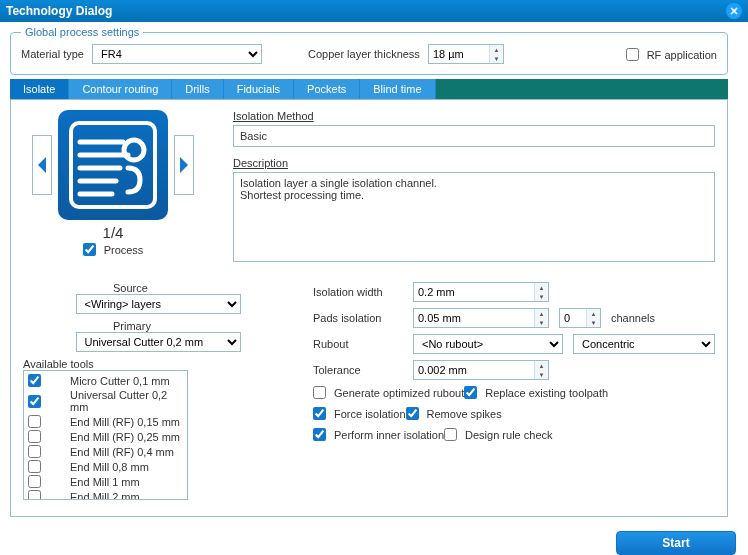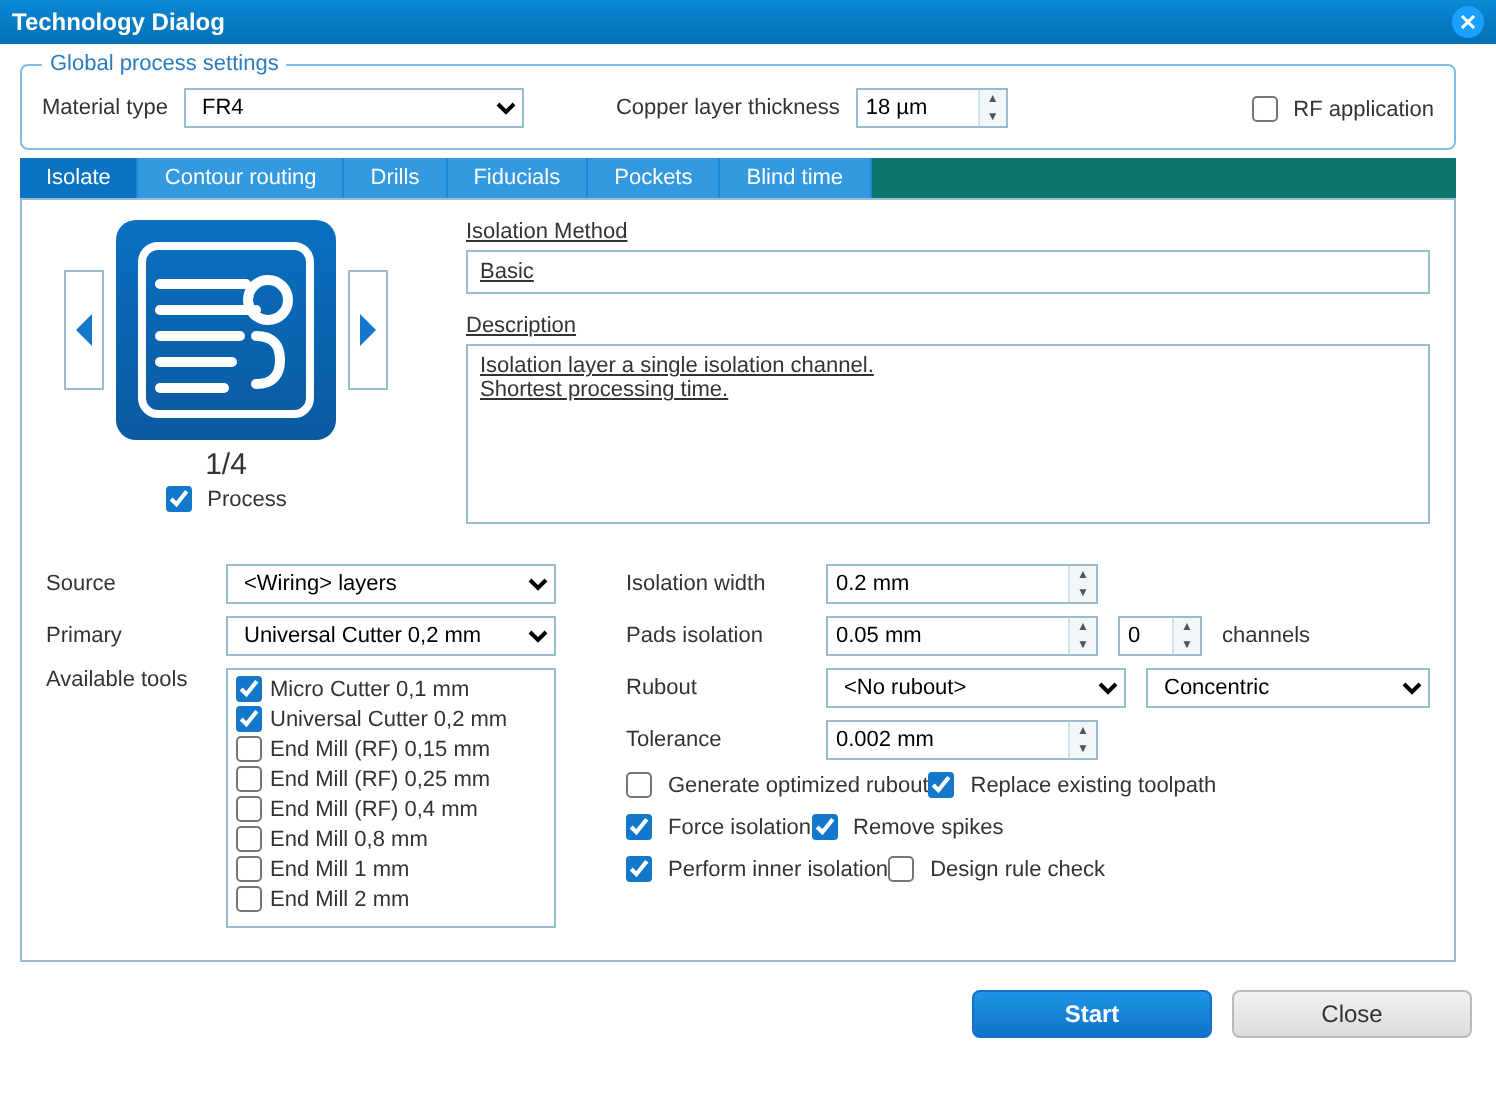--- a/index.html
+++ b/index.html
@@ -27,28 +27,28 @@
   .preview { width:180px; display:flex; flex-direction:column; align-items:center; }
   .prevrow { display:flex; align-items:center; gap:0; }
   .navbtn { width:20px; height:60px; border:1px solid #9abccf; background:#fff; display:flex; align-items:center; justify-content:center; cursor:pointer;}
   .navbtn svg { display:block; }
   .thumb { width:110px; height:110px; margin:0 6px; border-radius:10px; background:linear-gradient(#0a6fc2,#0b5aa0); display:flex; align-items:center; justify-content:center; }
   .thumb svg { display:block; }
   .counter { margin-top:4px; font-size:15px; }
   .procrow { margin-top:2px; display:flex; align-items:center; }
   .infocol { flex:1; }
   .fldlabel { font-size:11px; margin-bottom:3px;text-decoration:underline; }
-  .box { border:1px solid #9abccf; padding:4px 6px; font-size:11px; margin-bottom:10px;text-decoration:underline; }
+  .box { border:1px solid #9abccf; padding:4px 6px; font-size:11px; margin-bottom:10px; }
   .descbox { height:90px; white-space:pre-line; }
   .lower { display:flex; gap:20px; margin-top:10px; }
   .lleft { width:270px; }
-  .formrow { display:flex; align-items:center; margin-bottom:6px; }
+  .formrow { display:flex; align-items:center; margin-bottom:6px;flex-direction:column; }
   .formrow > label { width:90px; }
   .toolsbox { border:1px solid #9abccf; height:130px; overflow-y:scroll; padding:2px; background:#fff; width:165px;}
-  .toolsbox .item { display:flex; align-items:center; padding:1px 2px; font-size:11px; }
+  .toolsbox .item { display:flex; align-items:center; padding:1px 2px; font-size:11px;gap:25px; }
   .lright { flex:1; }
   .rrow { display:flex; align-items:center; margin-bottom:6px; gap:10px; }
   .rrow > label.k { width:90px; }
   .cbrow { display:flex; margin-bottom:8px; margin-top:4px; }
   .cb { display:flex; align-items:flex-end; gap:4px; }
   .footer { display:flex; justify-content:flex-end; gap:10px; padding:8px 12px; }
   .btn { width:120px; height:24px; border-radius:4px; font-size:12px; display:flex; align-items:center; justify-content:center; cursor:pointer; border:1px solid #bbb; }
   .btn.primary { background:linear-gradient(#1e95e6,#0f72c9); color:#fff; border-color:#0f72c9;font-weight:bold; }
   .btn.secondary { background:linear-gradient(#f2f2f2,#dcdcdc); color:#333; }
 </style>
@@ -257,14 +257,13 @@
               <span>Design rule check</span>
             </span>
         </div>
       </div>
     </div>
   </div>
 </div>
 
 <div class="footer">
   <div class="btn primary">Start</div>
-  <div class="btn secondary">Close</div>
 </div>
 
 </body></html>

